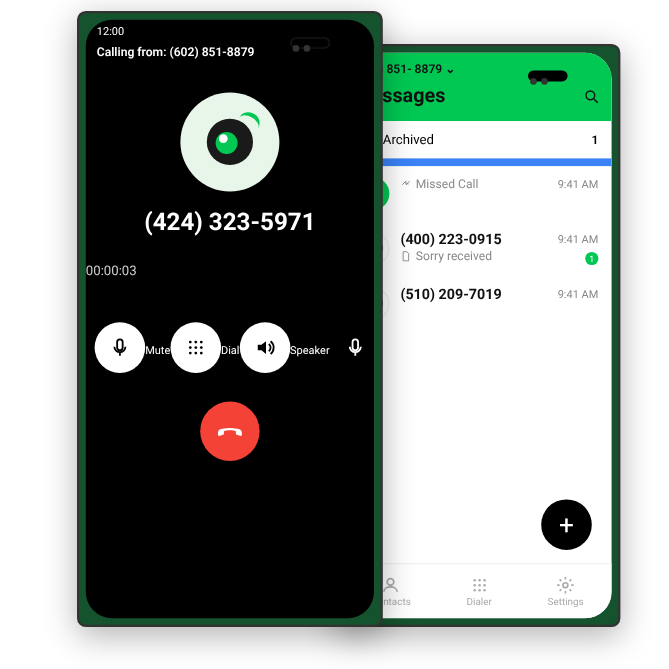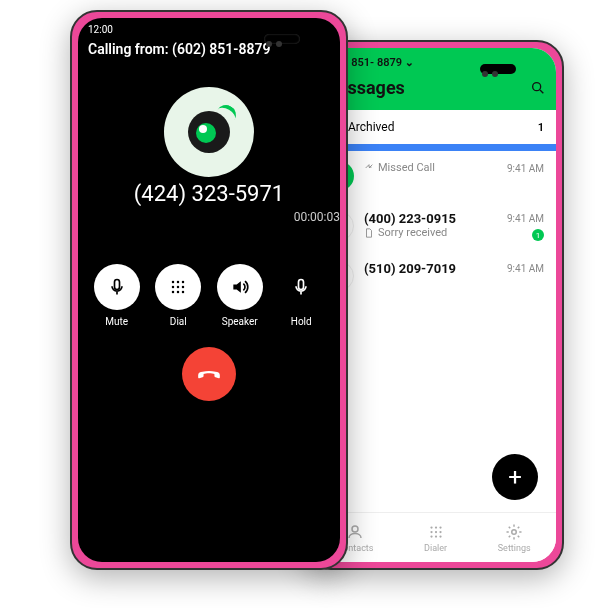--- a/index.html
+++ b/index.html
@@ -1,39 +1,39 @@
 <!DOCTYPE html>
 <html><head>
 <meta charset="utf-8">
 <style>
   * { box-sizing: border-box; margin: 0; padding: 0; }
   body { font-family: -apple-system, BlinkMacSystemFont, 'Segoe UI', Roboto, sans-serif; background: #fff; width: 608px; height: 608px; position: relative; overflow: hidden; }
   
   
-  .phone { position: absolute; border-radius: 27px; background: #ec4899; box-shadow: 0 8px 30px rgba(0,0,0,0.3); }
+  .phone { position: absolute; border-radius: 8px; background: #14532d; box-shadow: 0 8px 30px rgba(0,0,0,0.3); }
   .phone-inner { position: absolute; border-radius: 24px; overflow: hidden; }
   
   
   .phone1 { left: 70px; top: 10px; width: 278px; height: 560px; z-index: 2; border: 2px solid #333; }
   .phone1 .phone-inner { left: 6px; right: 6px; top: 6px; bottom: 6px; background: #000; }
   .phone1 .status { display: flex; justify-content: flex-start; padding: 6px 10px; color: #fff; font-size: 10px; }
   .phone1 .camera-cutout { position: absolute; top: 16px; right: 40px; width: 36px; height: 10px; background: #000; border-radius: 10px; box-shadow: inset 0 0 2px #444; }
   .dot { display: inline-block; width: 6px; height: 6px; border-radius: 50%; background: #333; margin: 2px; }
-  .calling-from { color: #fff; font-size: 14px; padding: 0 10px; font-weight: 600; }
+  .calling-from { color: #fff; font-size: 11px; padding: 0 10px; font-weight: 600; }
   .avatar-wrap { display: flex; justify-content: center; margin-top: 30px; }
   .avatar { width: 90px; height: 90px; border-radius: 50%; background: #e8f5e9; display: flex; align-items: center; justify-content: center; }
   .eye { width: 42px; height: 42px; border-radius: 50%; background: #1a1a1a; position: relative; }
   .eye .pupil { position: absolute; left: 8px; top: 12px; width: 20px; height: 20px; border-radius: 50%; background: #00c853; }
   .eye .highlight { position: absolute; left: 11px; top: 14px; width: 8px; height: 8px; border-radius: 50%; background: #fff; }
   .eye .lash { position: absolute; right: -6px; top: -6px; width: 20px; height: 20px; border-top: 4px solid #00c853; border-radius: 50%; transform: rotate(30deg); }
   .speaking { color: #fff; text-align: center; margin-top: 28px; font-size: 12px; }
-  .call-number { color: #fff; text-align: center; font-size: 22px; font-weight: 400; margin-top: 4px; }
-  .call-timer { color: #ccc; text-align: right; font-size: 12px; margin-top: 4px; }
+  .call-number { color: #fff; text-align: center; font-size: 22px; font-weight: 700; margin-top: 16px; }
+  .call-timer { color: #ccc; text-align: left; font-size: 12px; margin-top: 24px; }
   .call-controls { display: flex; justify-content: space-around; margin-top: 40px; padding: 0 8px; }
-  .ctrl { display: flex; flex-direction: column; align-items: center; color: #fff; font-size: 10px; }
+  .ctrl { display: flex; align-items: center; color: #fff; font-size: 10px; }
   .ctrl .circ { width: 46px; height: 46px; border-radius: 50%; display: flex; align-items: center; justify-content: center; margin-bottom: 6px; }
   .circ.white { background: #fff; color: #000; }
   .circ.dark { background: transparent; color: #fff; }
   .hangup { display: flex; justify-content: center; margin-top: 20px; }
   .hangup .circ { width: 54px; height: 54px; border-radius: 50%; background: #f44336; display: flex; align-items: center; justify-content: center; }
   
   
   .phone2 { left: 304px; top: 40px; width: 260px; height: 530px; z-index: 1; border: 2px solid #333; }
   .phone2 .phone-inner { left: 6px; right: 6px; top: 6px; bottom: 6px; background: #fff; }
   .p2-header { background: #00c853; padding: 8px 10px 12px 10px; }

